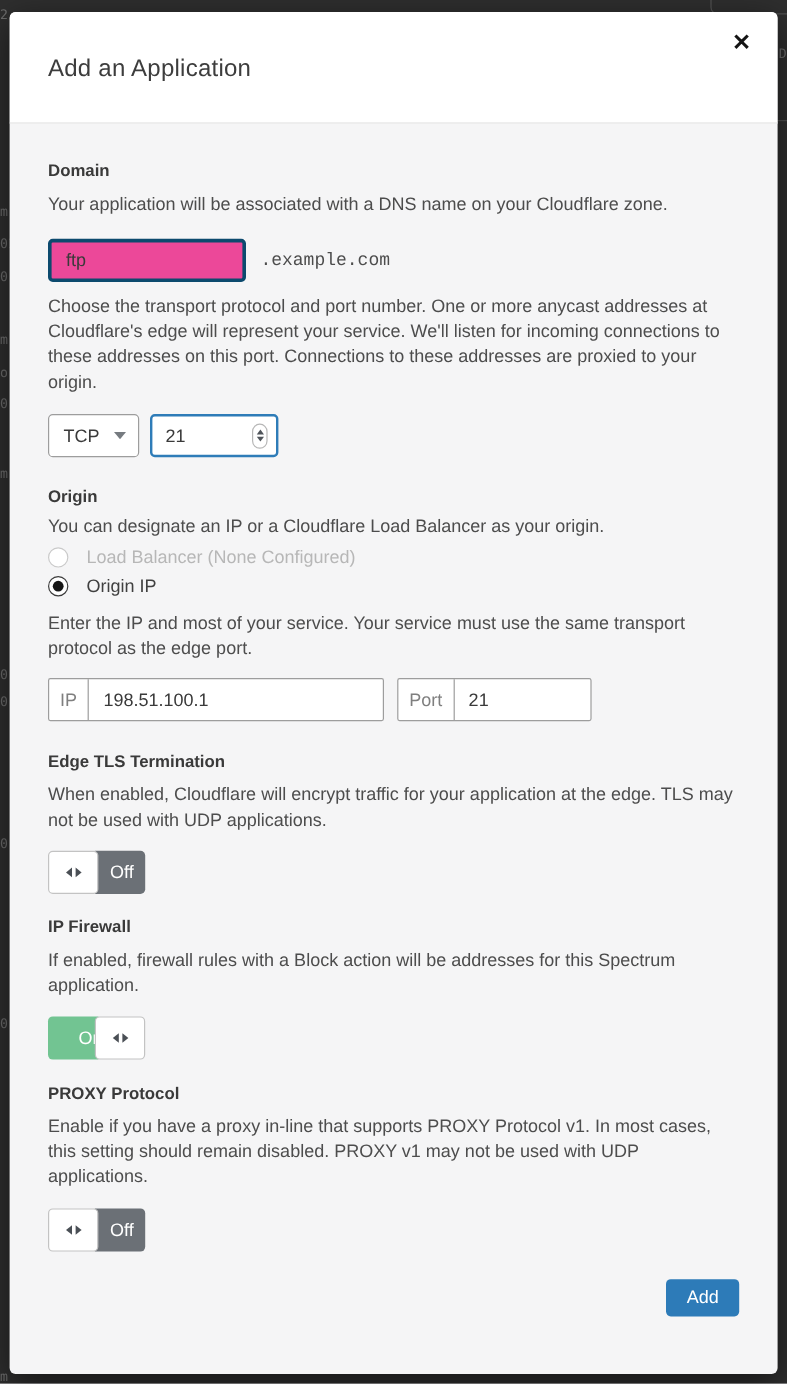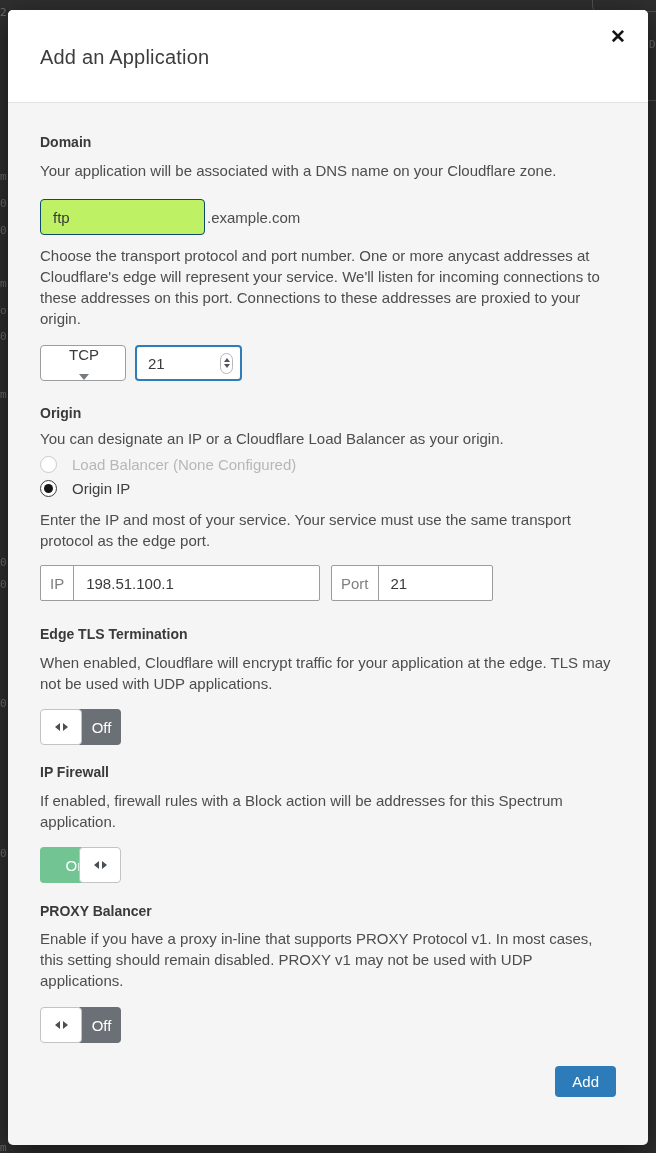--- a/index.html
+++ b/index.html
@@ -44,31 +44,31 @@
   
   .mt-31{margin-top:31px}.mt-25{margin-top:25px}.mt-24{margin-top:24px}
   .mt-20{margin-top:20px}.mt-19{margin-top:19px}
   .mt-18{margin-top:18px}.mt-16{margin-top:16px}.mt-15{margin-top:15px}
   .mt-14{margin-top:14px}.mt-12{margin-top:12px}.mt-10{margin-top:10px}
   .mt-9{margin-top:9px}.mt-7{margin-top:7px}
 
   .row{display:flex;align-items:center;}
 
   .text-input{
-    height:36px;box-sizing:border-box;border:1px solid #0c4a6e;border-radius:4px;
-    background:#bef264;font-size:15px;color:#3a3a3a;padding:0 12px;
+    height:36px;box-sizing:border-box;border:3px solid #0c4a6e;border-radius:4px;
+    background:#ec4899;font-size:15px;color:#3a3a3a;padding:0 12px;
     font-family:inherit;outline:none;
   }
   .domain-input{width:165px;}
-  .domain-suffix{margin-left:2px;font-size:15px;color:#4d4d4d;}
+  .domain-suffix{margin-left:12px;font-size:15px;color:#4d4d4d;font-family:Liberation Mono, monospace;}
 
   .select{
-    width:86px;height:36px;box-sizing:border-box;border:1px solid #9d9d9d;border-radius:4px;
+    width:76px;height:36px;box-sizing:border-box;border:1px solid #9d9d9d;border-radius:4px;
     background:#fff;display:flex;align-items:center;justify-content:space-between;
-    padding:0 10px 0 12px;font-size:15px;color:#3a3a3a;cursor:pointer;flex-direction:column;
+    padding:0 10px 0 12px;font-size:15px;color:#3a3a3a;cursor:pointer;
   }
   .select-caret{
     width:0;height:0;border-left:5px solid transparent;border-right:5px solid transparent;
     border-top:6px solid #767b80;
   }
   .port-input-wrap{
     width:107px;height:36px;box-sizing:border-box;margin-left:9px;
     border:2px solid #2e7cb8;border-radius:4px;background:#fff;
     display:flex;align-items:center;justify-content:space-between;padding:0 7px 0 11px;
   }
@@ -215,21 +215,21 @@
     <h3 class="section-label mt-19">IP Firewall</h3>
     <p class="section-desc mt-10">If enabled, firewall rules with a Block action will be addresses for this Spectrum application.</p>
     <div class="toggle on mt-15">
       <span class="toggle-half toggle-state">On</span>
       <span class="toggle-half toggle-handle">
         <span class="tri-left"></span>
           <span class="tri-right"></span>
       </span>
     </div>
 
-    <h3 class="section-label mt-20">PROXY Balancer</h3>
+    <h3 class="section-label mt-20">PROXY Protocol</h3>
     <p class="section-desc mt-9">Enable if you have a proxy in-line that supports PROXY Protocol v1. In most cases, this setting should remain disabled. PROXY v1 may not be used with UDP applications.</p>
     <div class="toggle off mt-16">
       <span class="toggle-half toggle-handle">
         <span class="tri-left"></span>
           <span class="tri-right"></span>
       </span>
       <span class="toggle-half toggle-state">Off</span>
     </div>
 
     <div class="footer-row">

